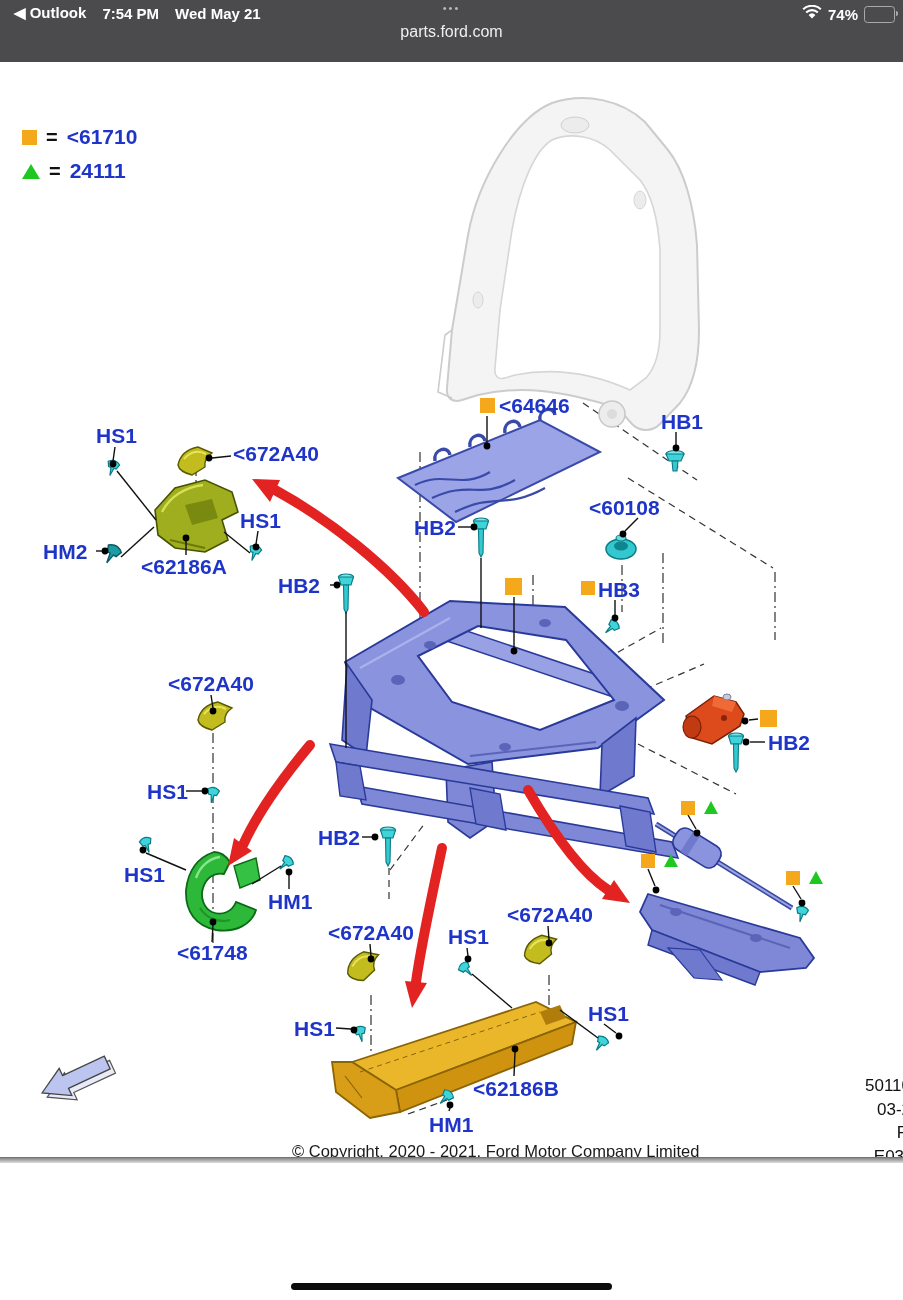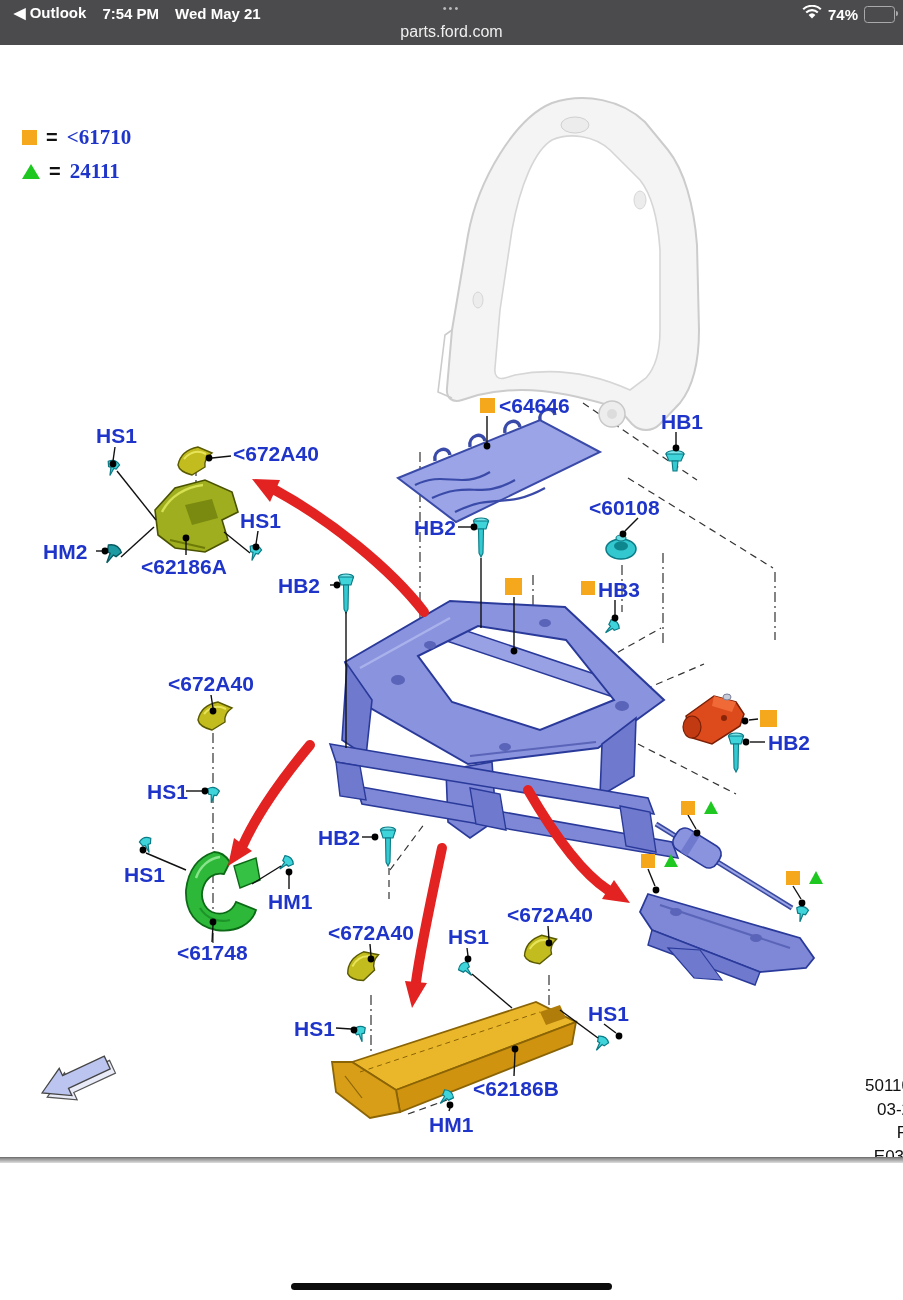--- a/index.html
+++ b/index.html
@@ -1,33 +1,33 @@
 <!DOCTYPE html>
 <html><head>
 <meta charset="utf-8">
 <style>
   html,body{margin:0;padding:0;background:#fff;}
   .screen{position:relative;width:903px;height:1300px;background:#ffffff;overflow:hidden;
           font-family:"Liberation Sans",sans-serif;}
   
-  .statusbar{position:absolute;top:0;left:0;width:903px;height:45px;background:#4b4b4d;color:#fff;z-index:30;}
+  .statusbar{position:absolute;top:0;left:0;width:903px;height:62px;background:#4b4b4d;color:#fff;z-index:30;}
   .sb-left{position:absolute;left:14px;top:4px;font-size:15px;font-weight:600;display:flex;gap:16px;align-items:center;}
   .sb-dots{position:absolute;left:0;right:0;top:2px;text-align:center;font-size:11px;letter-spacing:2px;color:#b9b9b9;}
   .sb-site{position:absolute;left:0;right:0;top:23px;text-align:center;font-size:16px;color:#efefef;}
   .sb-right{position:absolute;right:8px;top:5px;display:flex;align-items:center;gap:6px;font-size:15px;font-weight:600;}
   .battery{position:relative;width:27px;height:13px;border:1px solid #a9a9ab;border-radius:3.5px;padding:1px;}
   .battery .lvl{height:100%;width:86%;background:#ffffff;border-radius:1.5px;}
   .battery:after{content:"";position:absolute;right:-4px;top:4px;width:2.5px;height:5px;background:#a9a9ab;border-radius:0 2px 2px 0;}
   
   .legend{position:absolute;left:22px;top:124px;z-index:10;}
   .lg-row{display:flex;align-items:center;gap:9px;height:26px;margin-bottom:8px;}
   .sym-sq{width:15px;height:15px;background:#f6a81c;}
   .sym-tri{width:0;height:0;border-left:9px solid transparent;border-right:9px solid transparent;border-bottom:15px solid #1fc821;}
   .lg-eq{font-size:20px;font-weight:bold;color:#111;}
-  .lg-part{font-size:21px;font-weight:bold;color:#1f35c9;font-family:Liberation Serif, serif;}
+  .lg-part{font-size:21px;font-weight:bold;color:#1f35c9;}
   
   svg.diagram{position:absolute;left:0;top:0;z-index:5;font-family:"Liberation Sans",sans-serif;}
   .lbl{font-size:21px;font-weight:bold;fill:#1f35c9;}
   .ld{stroke:#111;stroke-width:1.4;fill:none;}
   .dd{stroke:#333;stroke-width:1.2;fill:none;stroke-dasharray:10 4 2 4;}
   .ds{stroke:#333;stroke-width:1.2;fill:none;stroke-dasharray:7 5;}
   .mq{fill:#f6a81c;}
   .mt{fill:#1fc821;}
   .arr{stroke:#e32222;stroke-width:10;fill:none;stroke-linecap:round;}
   .arrh{fill:#e32222;}
@@ -381,20 +381,21 @@
       <text class="lbl" x="429" y="1132">HM1</text>
       <text class="lbl" x="588" y="1021">HS1</text>
     </g>
 
     <g transform="translate(42,1093) rotate(-25)">
       <polygon points="3,6 29,-9 29,-1 75,-1 75,13 29,13 29,21" fill="#e9ecf8" stroke="#555" stroke-width="1.2"></polygon>
       <polygon points="0,0 26,-15 26,-7 72,-7 72,7 26,7 26,15" fill="#bcc4f0" stroke="#444" stroke-width="1.3"></polygon>
     </g>
   </svg>
 
+  <div class="copyright">© Copyright, 2020 - 2021, Ford Motor Company Limited</div>
   <div class="refs">
     <div>50110</div>
     <div>03-2</div>
     <div>Fl</div>
     <div class="r4">E0388</div>
   </div>
   <div class="divider"></div>
 
   <div class="homebar"></div>
 </div>

